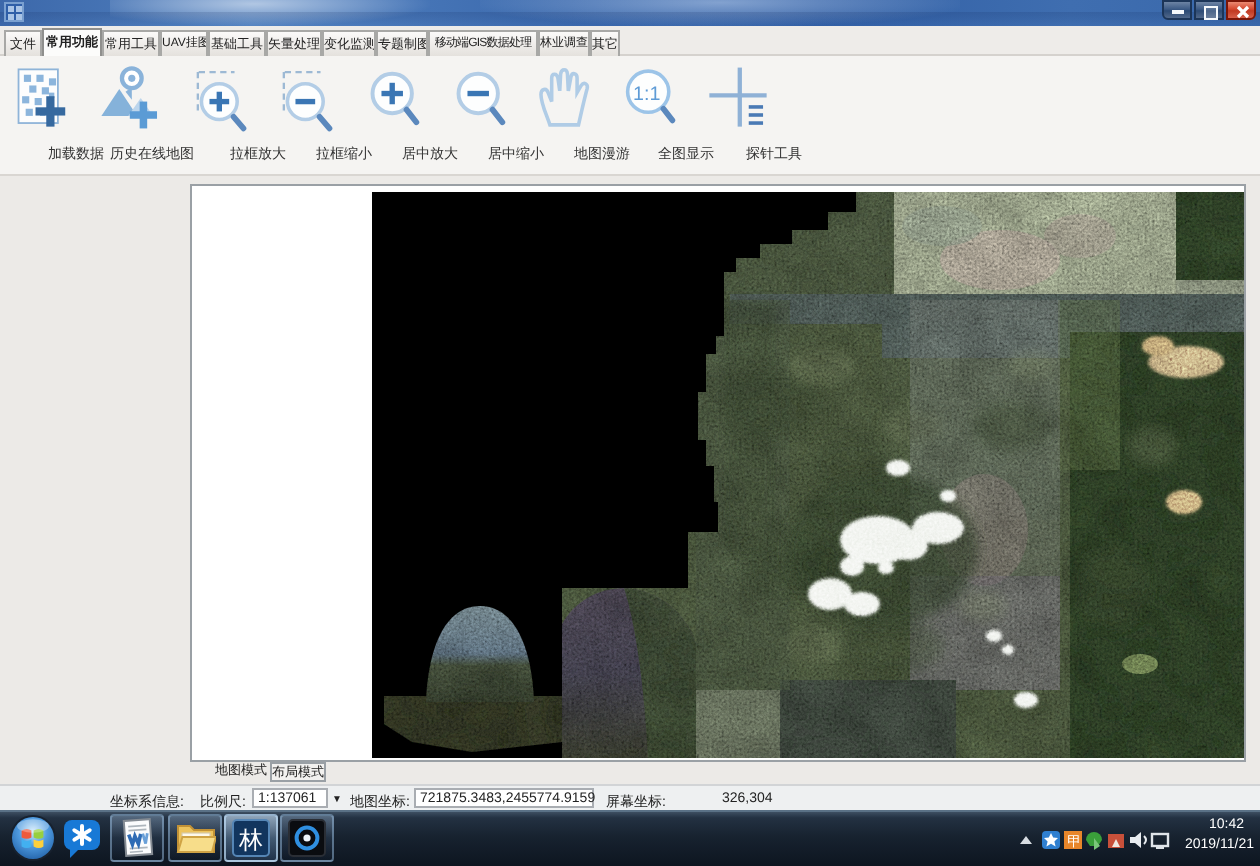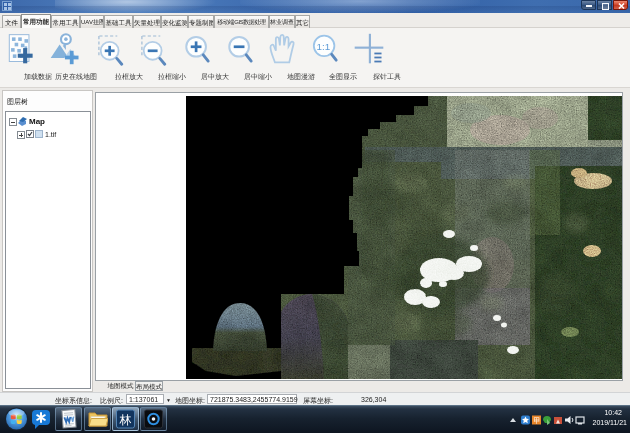--- a/index.html
+++ b/index.html
@@ -207,39 +207,20 @@
       <g stroke="#4a7ab5" stroke-width="2">
         <line x1="25" y1="24" x2="33" y2="24"></line>
         <line x1="25" y1="28.5" x2="33" y2="28.5"></line>
         <line x1="25" y1="33" x2="33" y2="33"></line>
       </g>
     </svg>
     <div class="lbl">探针工具</div>
   </div>
 
   <div id="mainarea" class="abs">
-    <div id="leftpanel" class="abs">
-      <div id="lptitle" class="abs">图层树</div>
-      <div id="treebox" class="abs">
-        <div class="expbox" style="left:3px;top:6px;"></div>
-        <svg class="abs" style="left:11px;top:4px;" width="11" height="11" viewBox="0 0 11 11">
-          <path d="M1,7 L5,3 L9,5 L9,8 L5,10 Z" fill="#5a8fd0"></path>
-          <path d="M2,5 L6,1 L10,3 L6,6 Z" fill="#2e6db0"></path>
-        </svg>
-        <div class="trow" style="left:23px;top:5px;font-weight:bold;">Map</div>
-        <div class="expbox plus" style="left:11px;top:19px;"></div>
-        <div style="position:absolute;left:20px;top:18px;width:8px;height:8px;border:1px solid #7a8088;background:#fff;box-sizing:border-box;">
-           <svg width="6" height="6" viewBox="0 0 6 6" style="position:absolute;left:0;top:0;">
-            <path d="M1,3 L2.5,4.5 L5,1" stroke="#3a3f45" stroke-width="1.2" fill="none"></path>
-          </svg>
-        </div>
-        <div style="position:absolute;left:29px;top:18px;width:8px;height:8px;background:#cfe0f0;border:1px solid #9db4cc;box-sizing:border-box;"></div>
-        <div class="trow" style="left:39px;top:19px;font-size:7px;color:#222;">1.tif</div>
-      </div>
-    </div>
     <div id="mappanel" class="abs">
       <svg id="mapsvg" width="526" height="287" viewBox="0 0 526 287" style="position:absolute;left:0;top:0;">
         <defs>
           <filter id="tex" x="-2%" y="-2%" width="104%" height="104%">
             <feTurbulence type="fractalNoise" baseFrequency="0.055" numOctaves="3" seed="4" stitchTiles="stitch" result="t2"></feTurbulence>
             <feColorMatrix in="t2" type="matrix" values="0.33 0.33 0.33 0 0  0.33 0.33 0.33 0 0  0.33 0.33 0.33 0 0  0 0 0 0 1" result="g2"></feColorMatrix>
             <feComponentTransfer in="g2" result="n2">
               <feFuncR type="linear" slope="0.55" intercept="0.24"></feFuncR>
               <feFuncG type="linear" slope="0.55" intercept="0.24"></feFuncG>
               <feFuncB type="linear" slope="0.55" intercept="0.24"></feFuncB>

